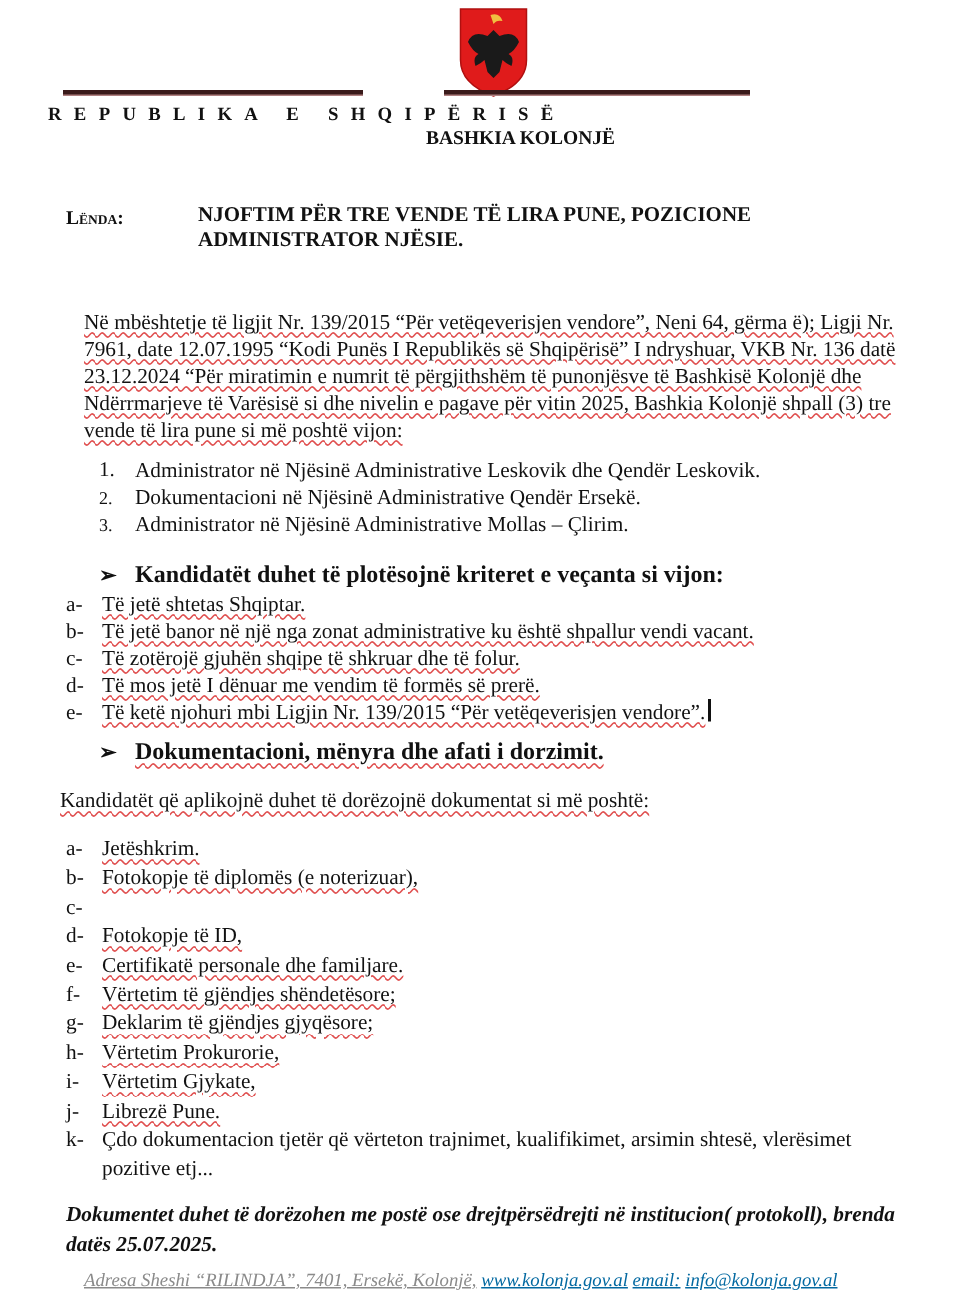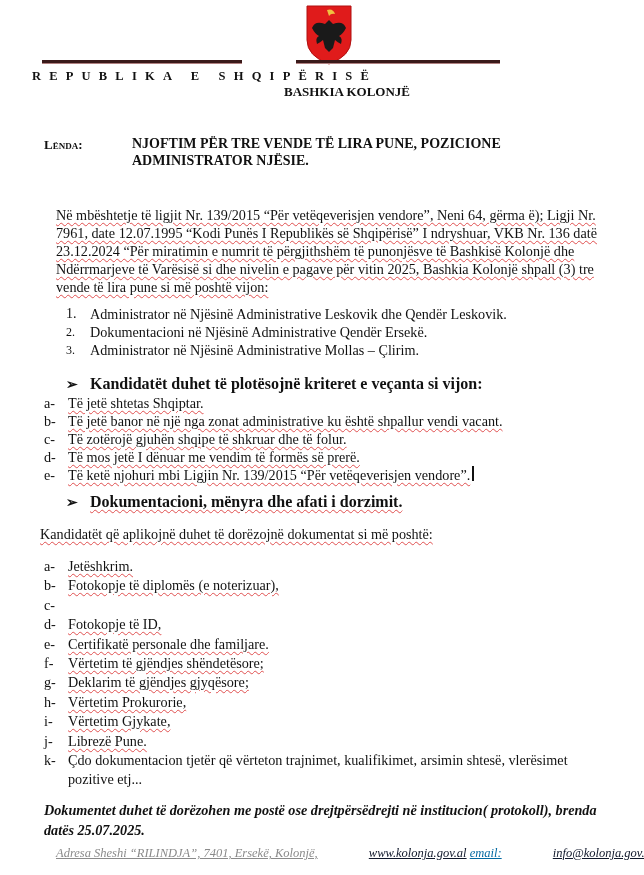--- a/index.html
+++ b/index.html
@@ -72,21 +72,21 @@
   }
   .closing {
     position: absolute; top: 800px; left: 44px; width: 570px;
     font-weight: bold; font-style: italic; font-size: 14.2px; line-height: 20px;
   }
   .footer {
     position: absolute; top: 846px; left: 56px; width: 560px;
     font-style: italic; font-size: 12.5px; color: #8a8a8a; white-space: nowrap;
   }
   .footer .addr { text-decoration: underline; text-decoration-color: #8a8a8a; }
-  .footer .link { color: #0f172a; text-decoration: underline; margin-left: 48px; }
+  .footer .link { color: #0369a1; text-decoration: underline; }
   .footer .email-label { color: #0369a1; text-decoration: underline; text-align: right; }
 </style>
 </head>
 <body>
 
 <svg class="emblem" viewBox="0 0 48 62">
   <path d="M2 2 H46 V36 Q46 52 24 60 Q2 52 2 36 Z" fill="#e01b1b" stroke="#b01010" stroke-width="1"></path>
   <path d="M22 6 Q28 4 30 10 Q26 9 24 12 Z" fill="#f0c040"></path>
   <path d="M24 16 L20 20 Q10 16 7 24 Q10 30 14 32 Q10 34 12 40 Q16 38 18 36 L20 44 L24 48 L28 44 L30 36 Q32 38 36 40 Q38 34 34 32 Q38 30 41 24 Q38 16 28 20 Z" fill="#1a1a1a"></path>
 </svg>

